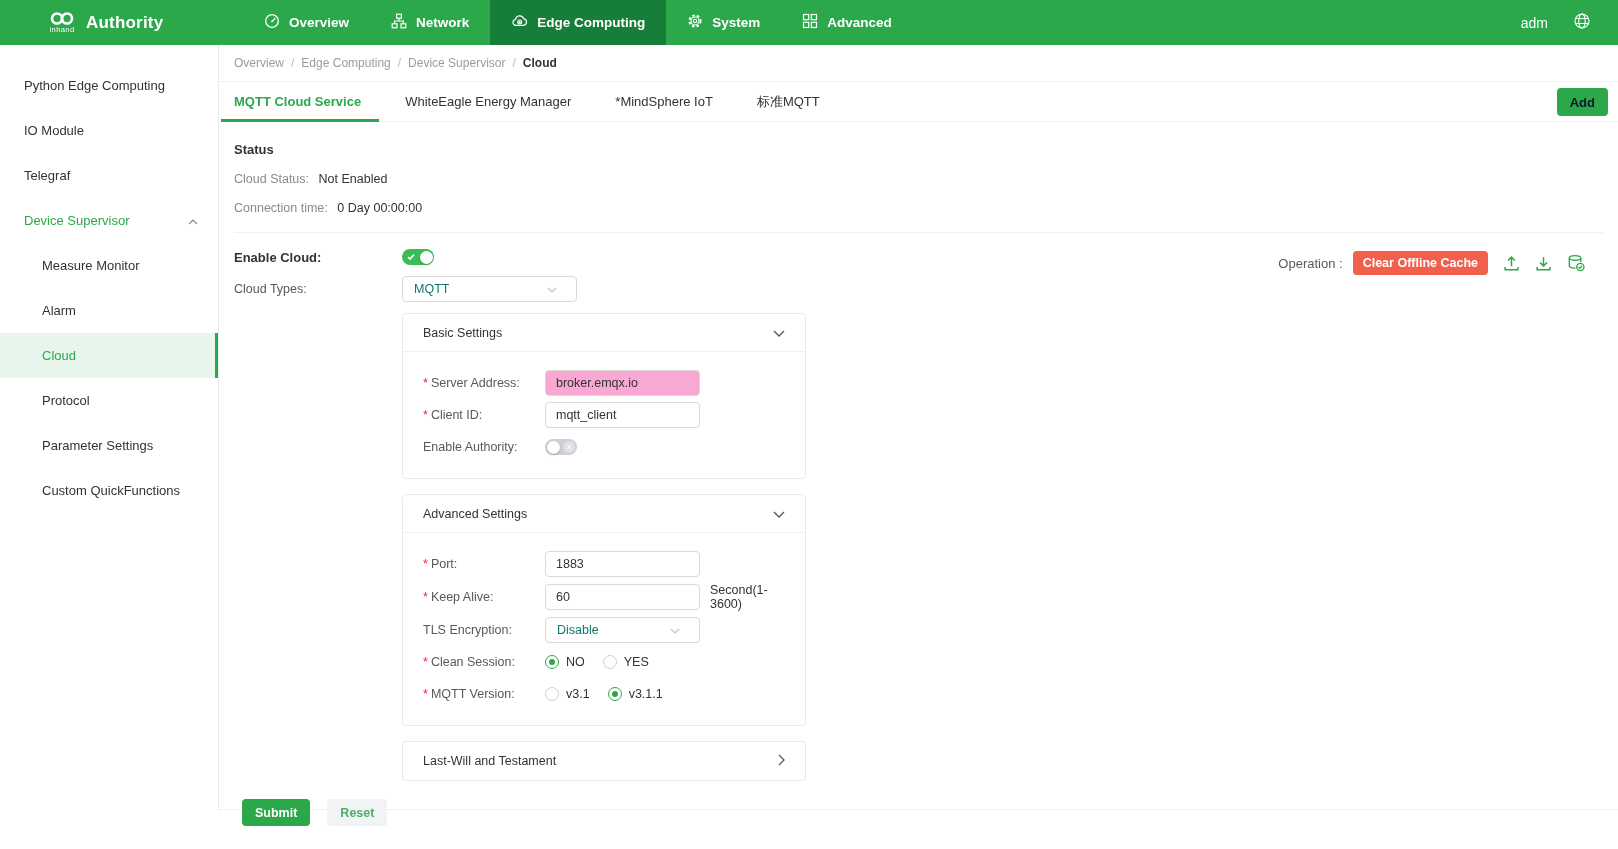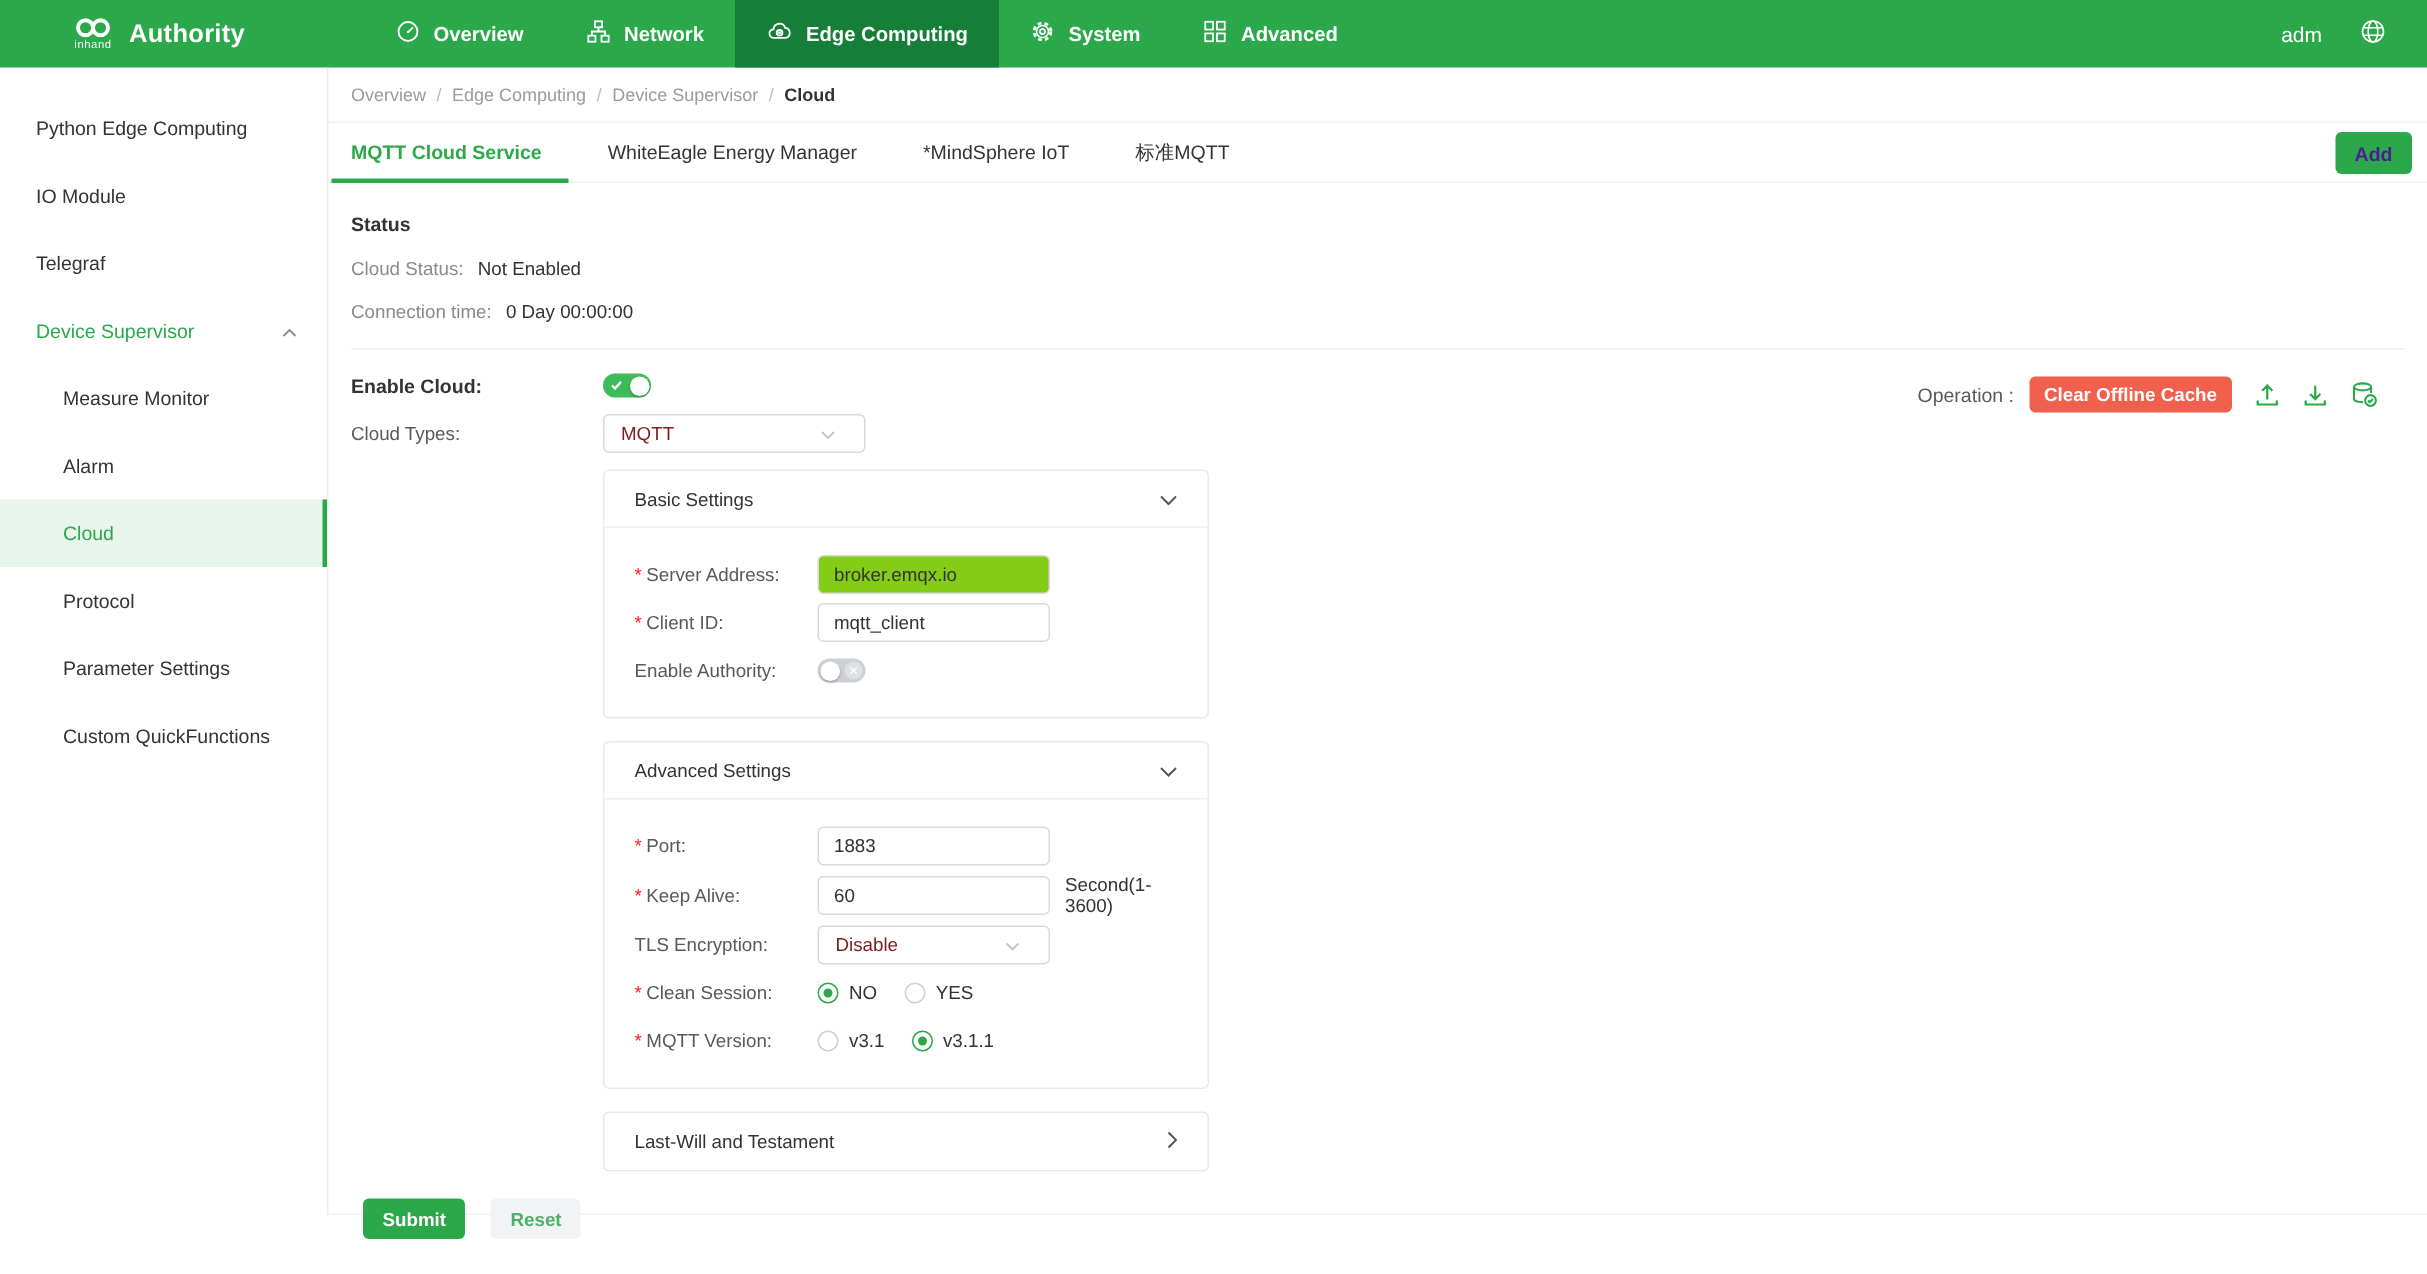--- a/index.html
+++ b/index.html
@@ -30,21 +30,21 @@
   .main { flex:1; display:flex; flex-direction:column; border-bottom:1px solid #f0f0f0; }
   
   .breadcrumb-bar { height:37px; flex-shrink:0; display:flex; align-items:center; padding-left:15px; border-bottom:1px solid #f0f0f0; font-size:12px; }
   .crumb { color:#9b9b9b; cursor:pointer; }
   .crumb.current { color:#333; font-weight:700; cursor:default; }
   .crumb-sep { color:#bbb; margin:0 7px; }
   .tab-bar { height:40px; flex-shrink:0; display:flex; align-items:stretch; padding-left:15px; border-bottom:1px solid #f0f0f0; position:relative; }
   .tab { display:flex; align-items:center; margin-right:44px; font-size:13px; color:#333; cursor:pointer; position:relative; }
   .tab.active { color:#2BA84A; font-weight:700; }
   .tab.active::after { content:""; position:absolute; left:-13px; right:-18px; bottom:-1px; height:3px; background:#2BA84A; }
-  .add-btn { position:absolute; right:10px; top:6px; height:28px; background:#2BA84A; color:#4c1d95; border:none; border-radius:4px; padding:0 13px; font-size:13px; font-weight:600; cursor:pointer; font-family:inherit; }
+  .add-btn { position:absolute; right:10px; top:6px; height:28px; background:#2BA84A; color:#0f172a; border:none; border-radius:4px; padding:0 13px; font-size:13px; font-weight:600; cursor:pointer; font-family:inherit; }
   
   .content { padding:0 15px; position:relative; flex:1; }
   .status-block { padding:12px 0 2px; border-bottom:1px solid #f0f0f0; }
   .status-title { font-size:13px; font-weight:700; margin:8px 0 15px; }
   .status-line { font-size:12.5px; margin-bottom:15px; }
   .status-label { color:#8a8a8a; }
   .status-value { color:#333; margin-left:6px; }
   .form-area { position:relative; padding-top:16px; }
   .form-row { display:flex; align-items:center; margin-bottom:11px; }
   .form-label { width:168px; font-size:12.5px; color:#595959; flex-shrink:0; }
@@ -52,24 +52,24 @@
   
   .switch { width:32px; height:16px; border-radius:9px; position:relative; cursor:pointer; flex-shrink:0; }
   .switch.on { background:#3CBB58; }
   .switch .knob { position:absolute; top:1.5px; width:13px; height:13px; background:#fff; border-radius:50%; box-shadow:0 1px 2px rgba(0,0,0,.25); }
   .switch.on .knob { right:1.5px; }
   .switch.off { background:#CDD0D4; }
   .switch.off .knob { left:1.5px; }
   .switch .check { position:absolute; left:5px; top:4px; display:flex; }
   .switch .x-badge { position:absolute; right:2px; top:2px; width:12px; height:12px; border-radius:50%; background:#DEE1E4; color:#fff; font-size:8px; font-weight:700; display:flex; align-items:center; justify-content:center; }
   
-  .select-box { height:26px; border:1px solid #d9d9d9; border-radius:4px; background:#fff; display:flex; align-items:center; justify-content:space-between; padding:0 19px 0 11px; font-size:12.5px; color:#7f1d1d; cursor:pointer; }
+  .select-box { height:26px; border:1px solid #d9d9d9; border-radius:4px; background:#fff; display:flex; align-items:center; justify-content:space-between; padding:0 19px 0 11px; font-size:12.5px; color:#0f766e; cursor:pointer; }
   .w175 { width:175px; } .w155 { width:155px; }
   .text-input { width:155px; height:26px; border:1px solid #d9d9d9; border-radius:4px; padding:0 10px; font-size:12.5px; color:#333; font-family:inherit; outline:none; background:#fff; }
-  .text-input.blue { background:#84cc16; }
+  .text-input.blue { background:#f9a8d4; }
   .hint { font-size:12.5px; color:#333; margin-left:10px; }
   
   .operation-cluster { position:absolute; top:18px; right:18px; display:flex; align-items:center; }
   .operation-label { font-size:13px; color:#595959; margin-right:10px; }
   .clear-cache-btn { height:24px; background:#F1604C; color:#fff; border:none; border-radius:4px; padding:0 10px; font-size:12.5px; font-weight:600; cursor:pointer; font-family:inherit; }
   .op-icon { margin-left:15px; cursor:pointer; display:flex; }
   
   .panels { margin-left:168px; width:404px; }
   .panel { border:1px solid #e9e9e9; border-radius:4px; margin-bottom:15px; background:#fff; }
   .panel-header { height:38px; display:flex; align-items:center; justify-content:space-between; padding:0 20px; font-size:12.5px; color:#333; cursor:pointer; }

